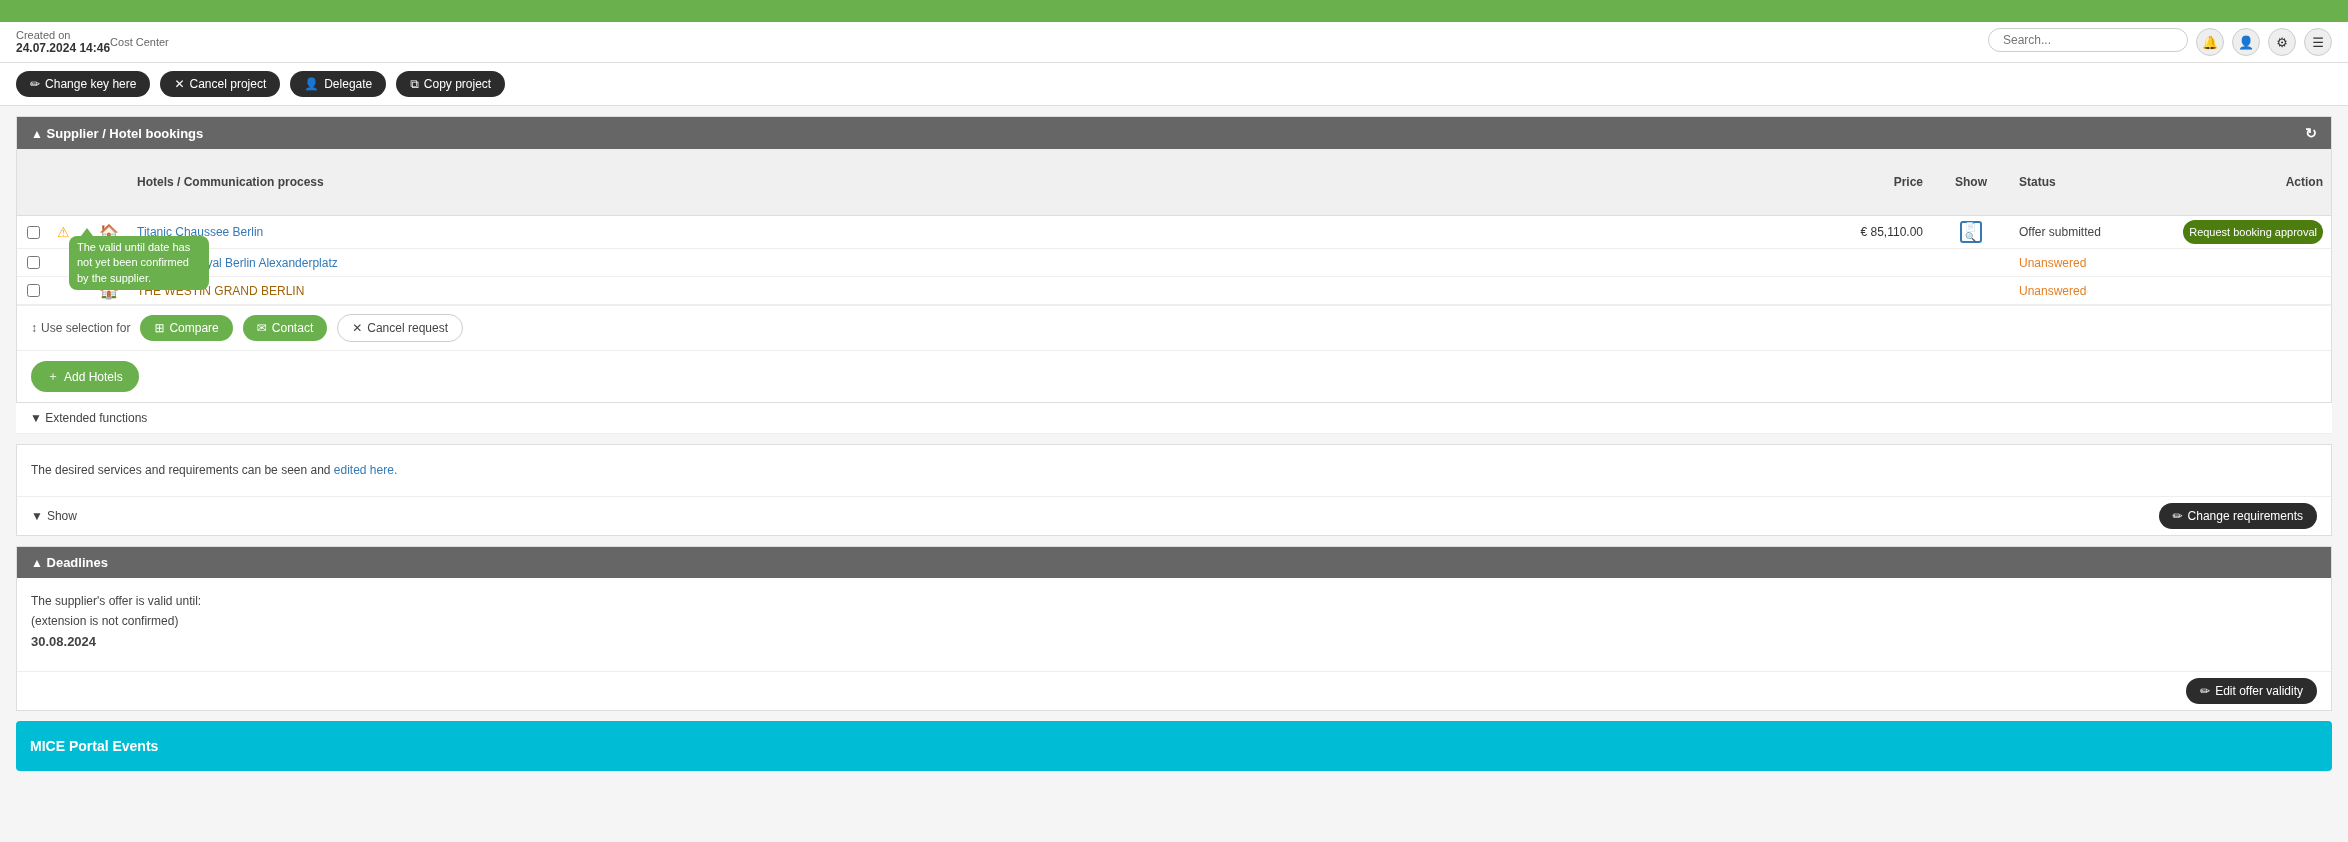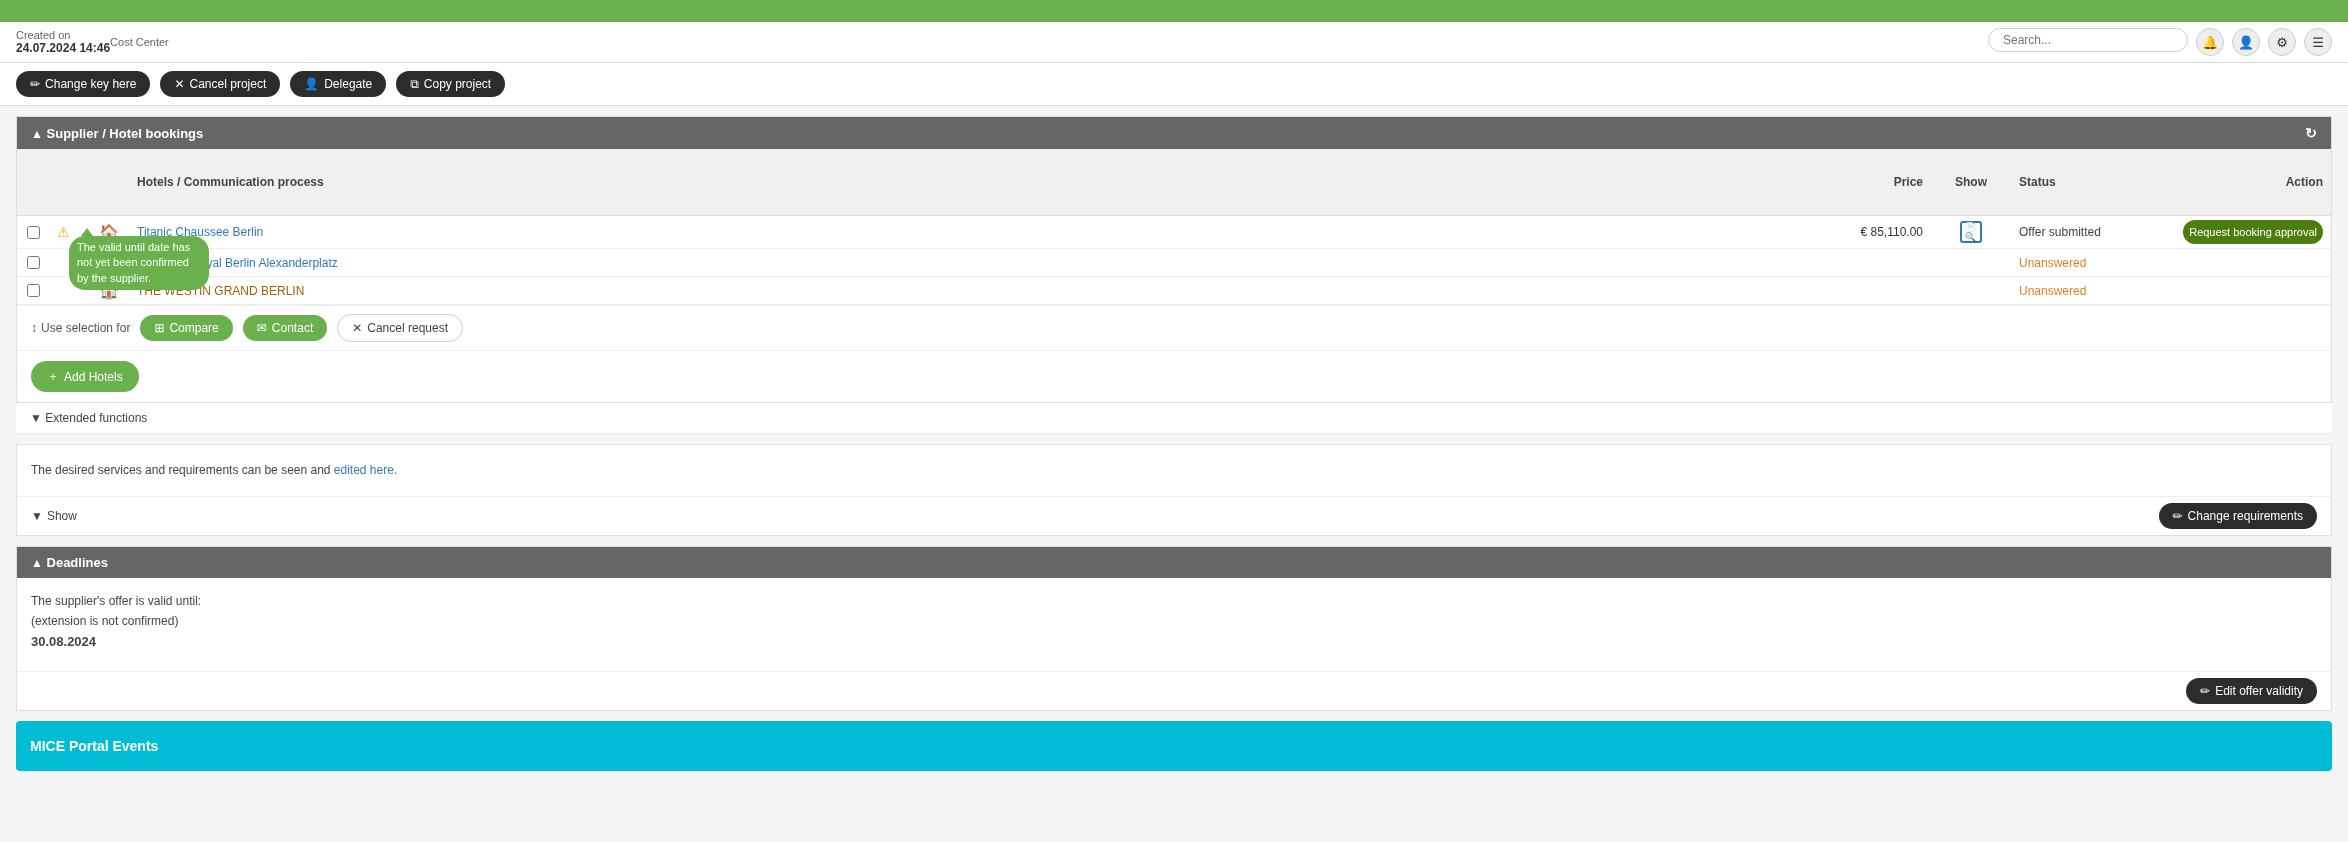--- a/index.html
+++ b/index.html
@@ -138,21 +138,21 @@
 
     .tooltip-container {
       position: relative;
     }
 
     .tooltip-bubble {
       position: absolute;
       background: #6ab04c;
       color: #fff;
       padding: 8px 10px;
-      border-radius: 16px;
+      border-radius: 8px;
       font-size: 11px;
       width: 140px;
       top: 20px;
       left: 20px;
       z-index: 100;
       line-height: 1.4;
     }
 
     .tooltip-bubble::before {
       content: '';

